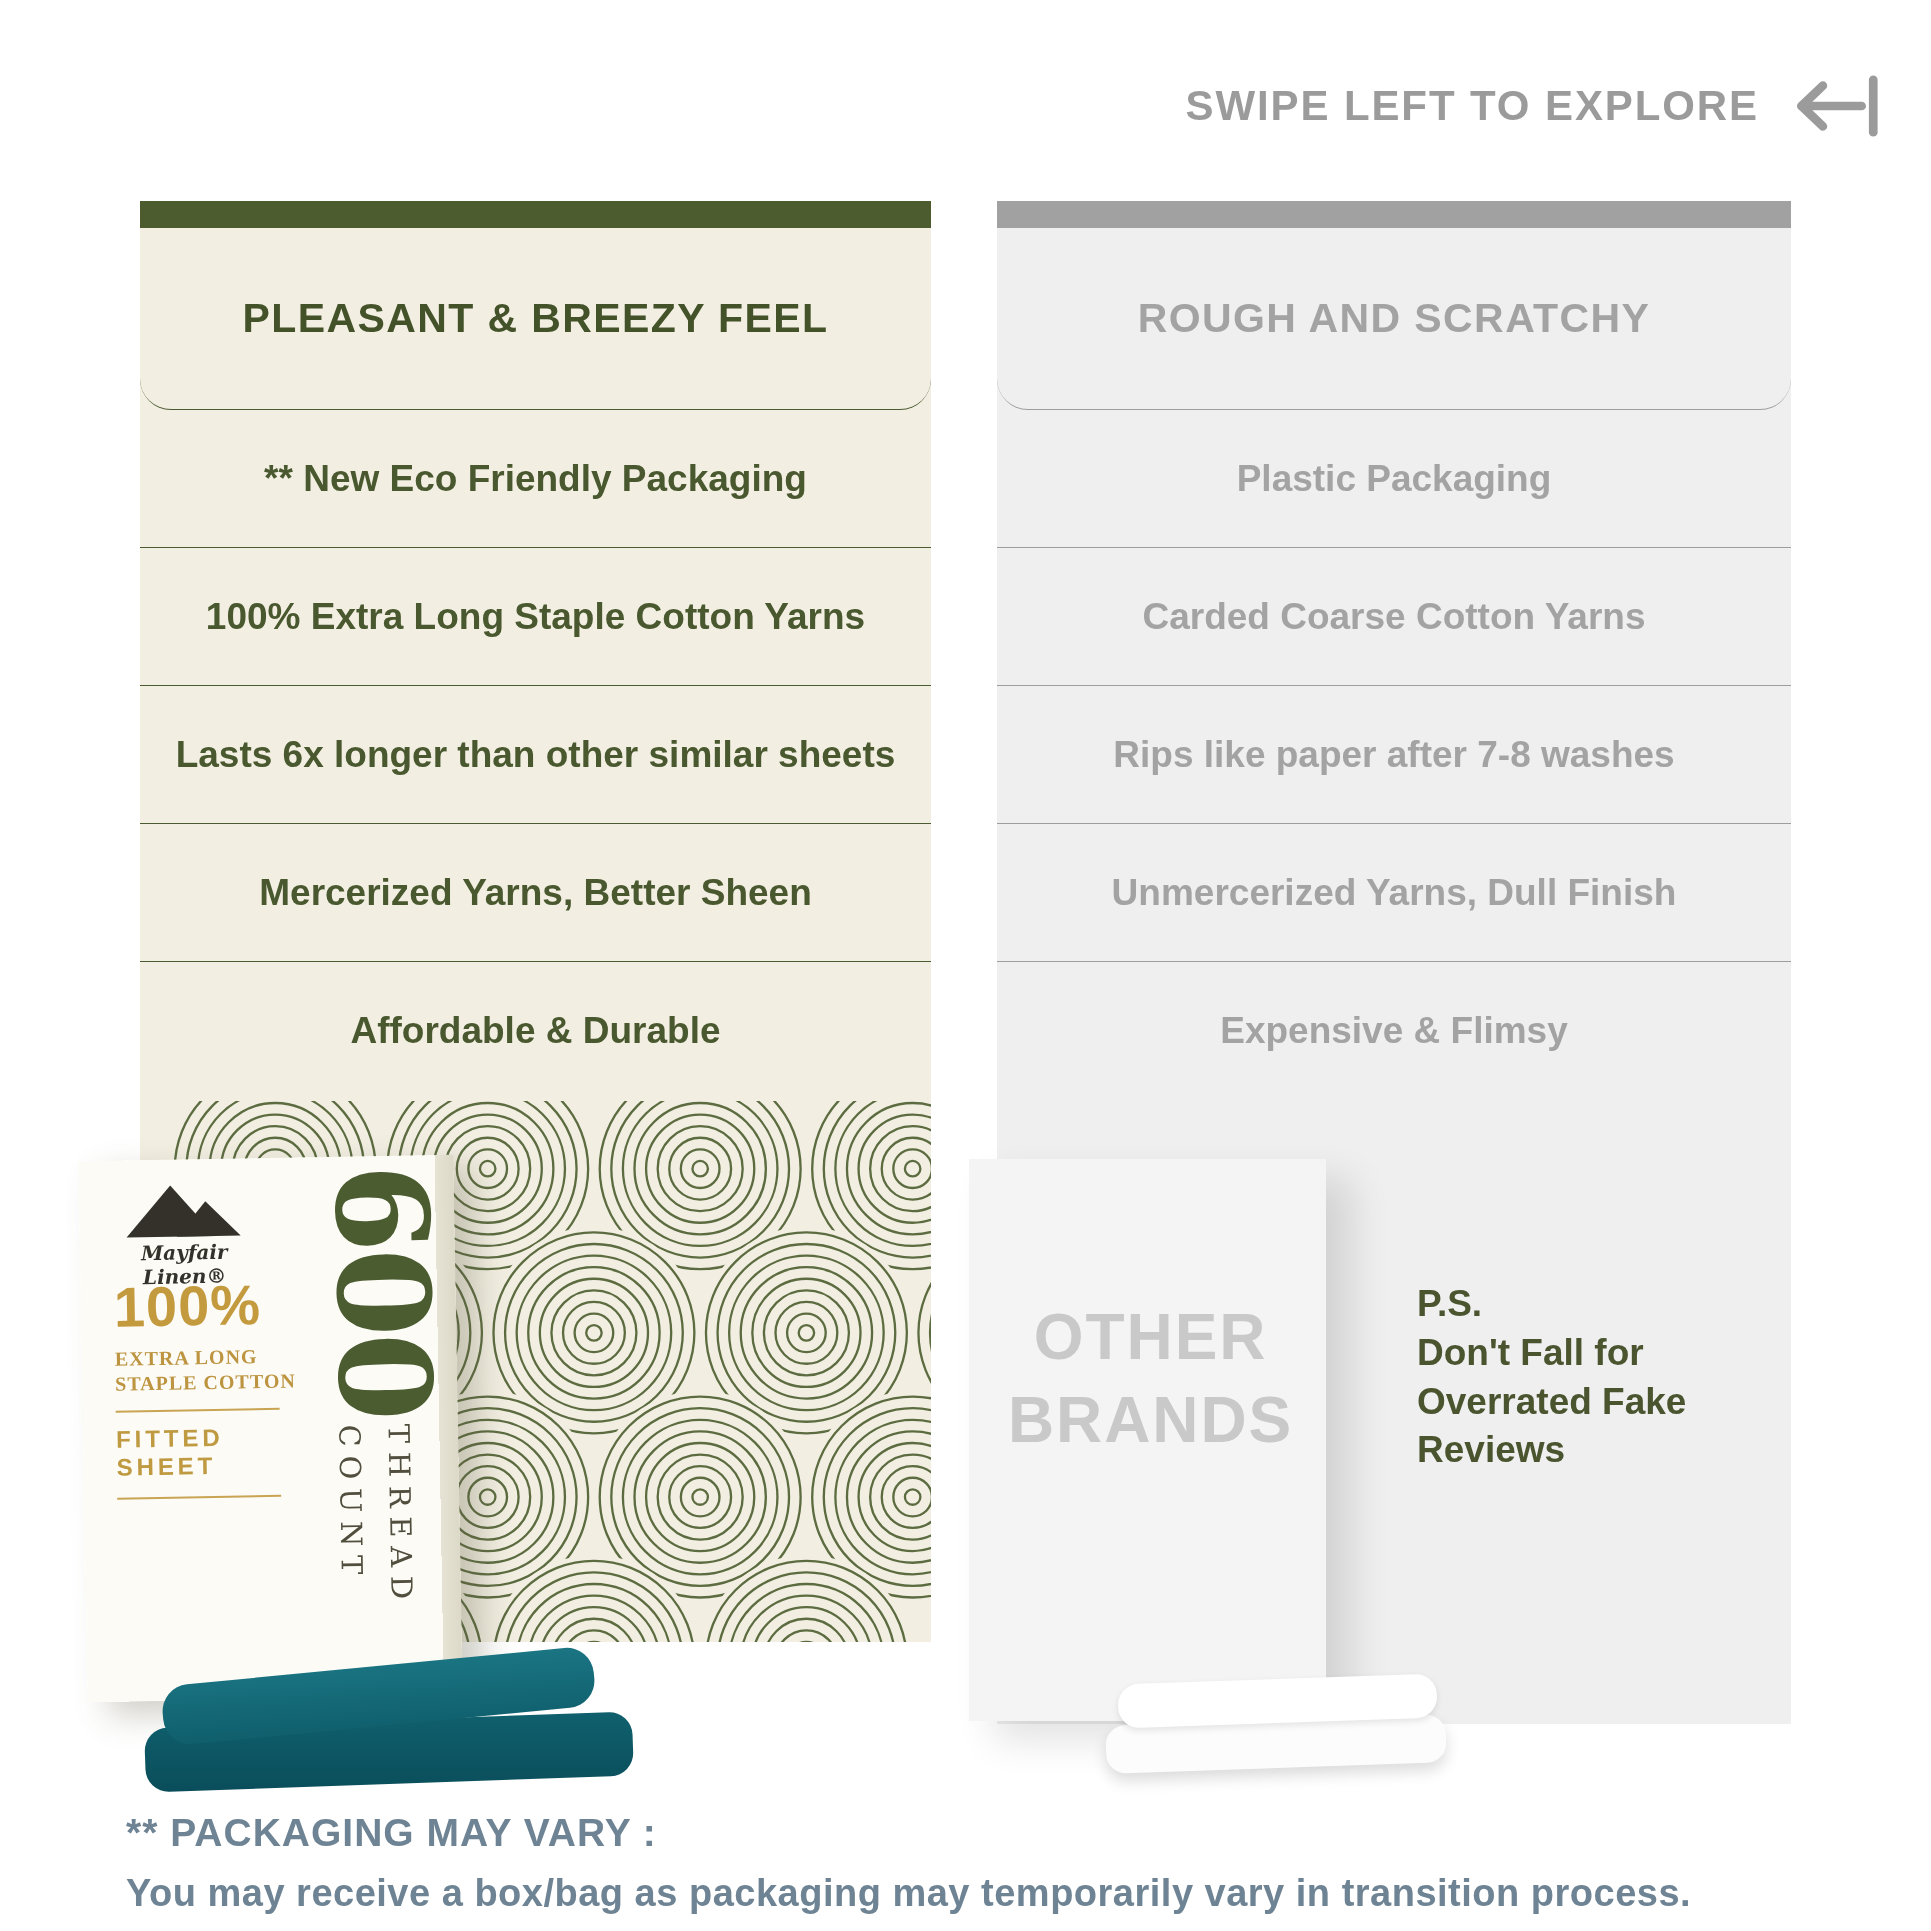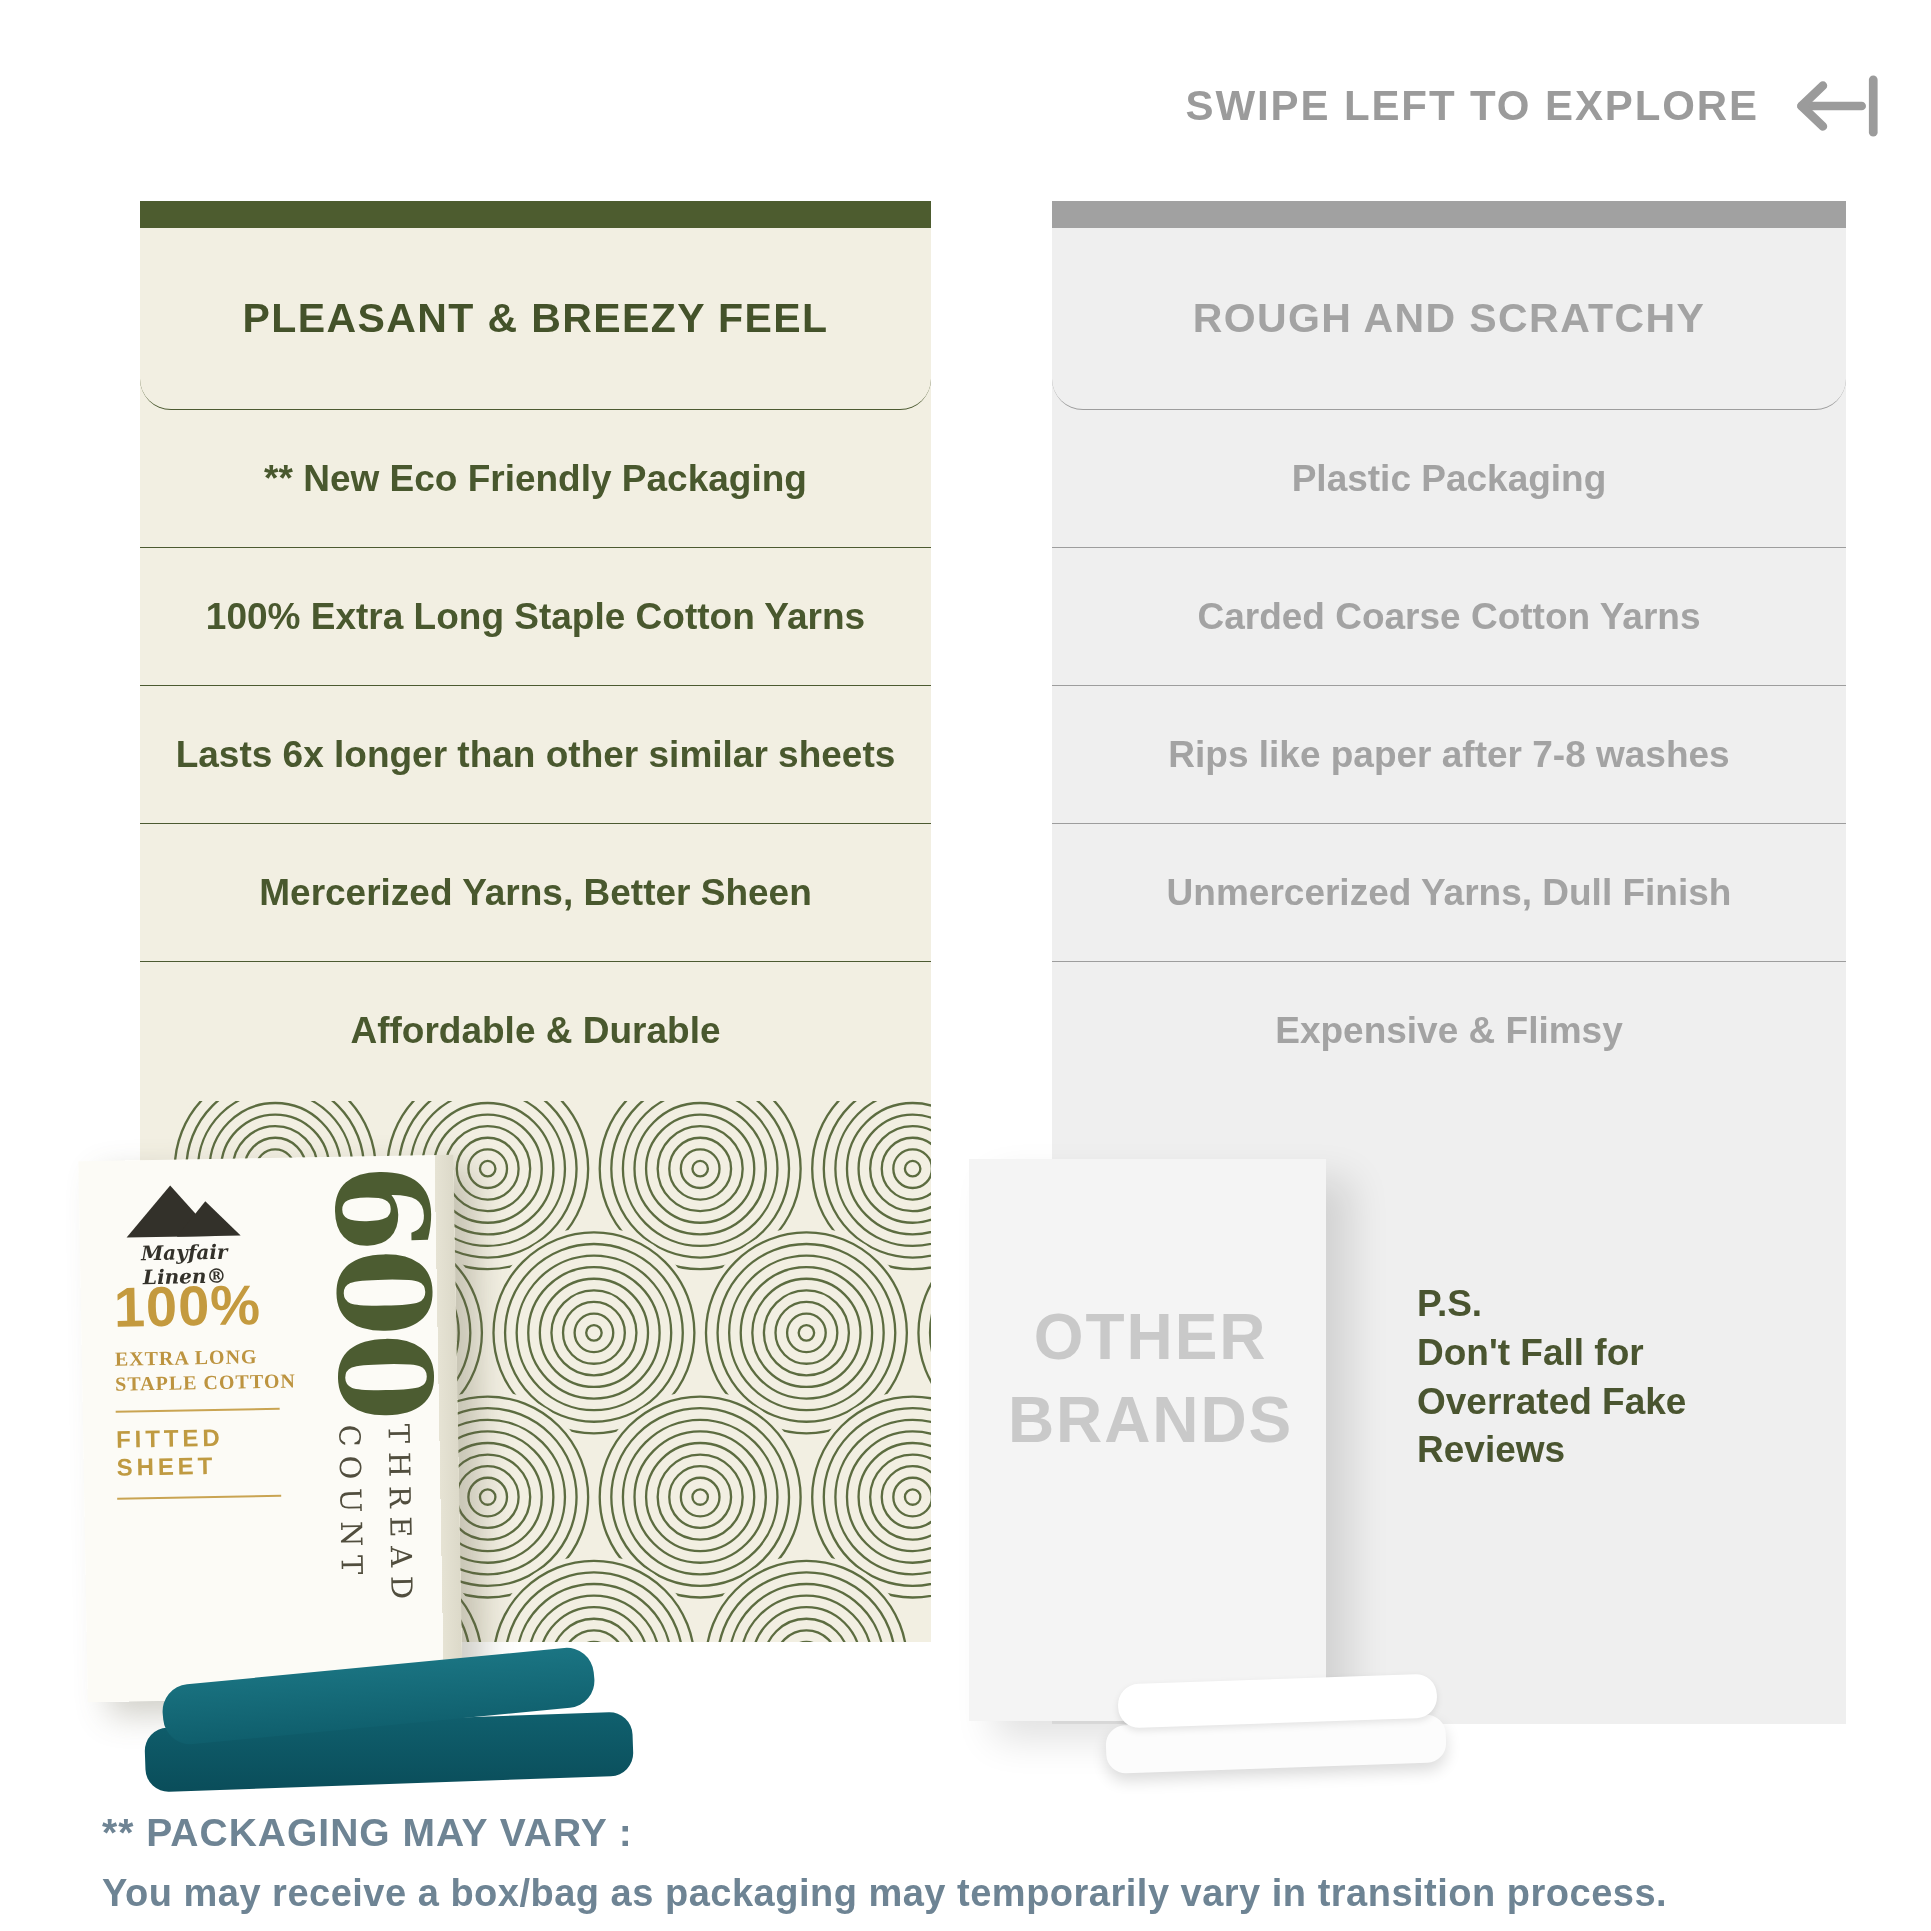--- a/index.html
+++ b/index.html
@@ -6,21 +6,21 @@
   .page{position:relative;width:1931px;height:1931px;background:#ffffff;overflow:hidden;
         font-family:"Liberation Sans",sans-serif;margin-top:36px;}
 
   
   .swipe{position:absolute;top:39px;right:50px;display:flex;align-items:center;gap:29px;}
   .swipe-label{font-size:42px;font-weight:bold;letter-spacing:1.9px;color:#9b9b9b;}
 
   
   .panel{position:absolute;top:165px;overflow:hidden;}
   .panel.left{left:140px;width:791px;height:1441px;background:#f2efe2;}
-  .panel.right{left:1052px;width:794px;height:1523px;background:#efefef;}
+  .panel.right{left:997px;width:794px;height:1523px;background:#efefef;}
   .bar{height:27px;width:100%;}
   .bar.green{background:#4d5c2f;}
   .bar.gray{background:#a1a1a1;}
   .cell{display:flex;align-items:center;justify-content:center;text-align:center;padding:0 23px;box-sizing:border-box;}
   .cell.head{height:182px;font-size:41px;font-weight:bold;letter-spacing:1.4px;border-radius:31px;}
   .cell.row{height:138px;font-size:37px;font-weight:bold;}
   .panel.left .cell{color:#49582e;border-bottom:1.9px solid #4c5a31;}
   .panel.right .cell{color:#a3a3a3;border-bottom:1.9px solid #9d9d9d;}
   .panel .cell.last{border-bottom:none;}
   .panel.left .cell.head{color:#44522a;}
@@ -61,21 +61,21 @@
   .ps{position:absolute;left:1417px;top:1244px;z-index:6;color:#4a5530;font-size:37px;font-weight:bold;line-height:1.32;}
 
   
   .white-sheets{position:absolute;left:0;top:0;z-index:6;}
   .ws-a{position:absolute;left:1118px;top:1643px;width:319px;height:44px;background:#ffffff;border-radius:21px;
     transform:rotate(-2deg);box-shadow:0 2.9px 7.7px rgba(0,0,0,.10);z-index:7;}
   .ws-b{position:absolute;left:1106px;top:1684px;width:340px;height:48px;background:#fcfcfc;border-radius:19.3px;
     transform:rotate(-2deg);box-shadow:0 7.7px 15.4px rgba(0,0,0,.14);z-index:6;}
 
   
-  .footer{position:absolute;left:102px;top:1775px;color:#6e8494;z-index:8;}
+  .footer{position:absolute;left:126px;top:1775px;color:#6e8494;z-index:8;}
   .f1{font-size:39px;font-weight:bold;letter-spacing:1px;}
   .f2{font-size:38px;font-weight:bold;margin-top:17.4px;letter-spacing:0.5px;}
 </style>
 </head>
 <body>
 
 <div class="page">
 
   <div class="swipe">
     <span class="swipe-label">SWIPE LEFT TO EXPLORE</span>

